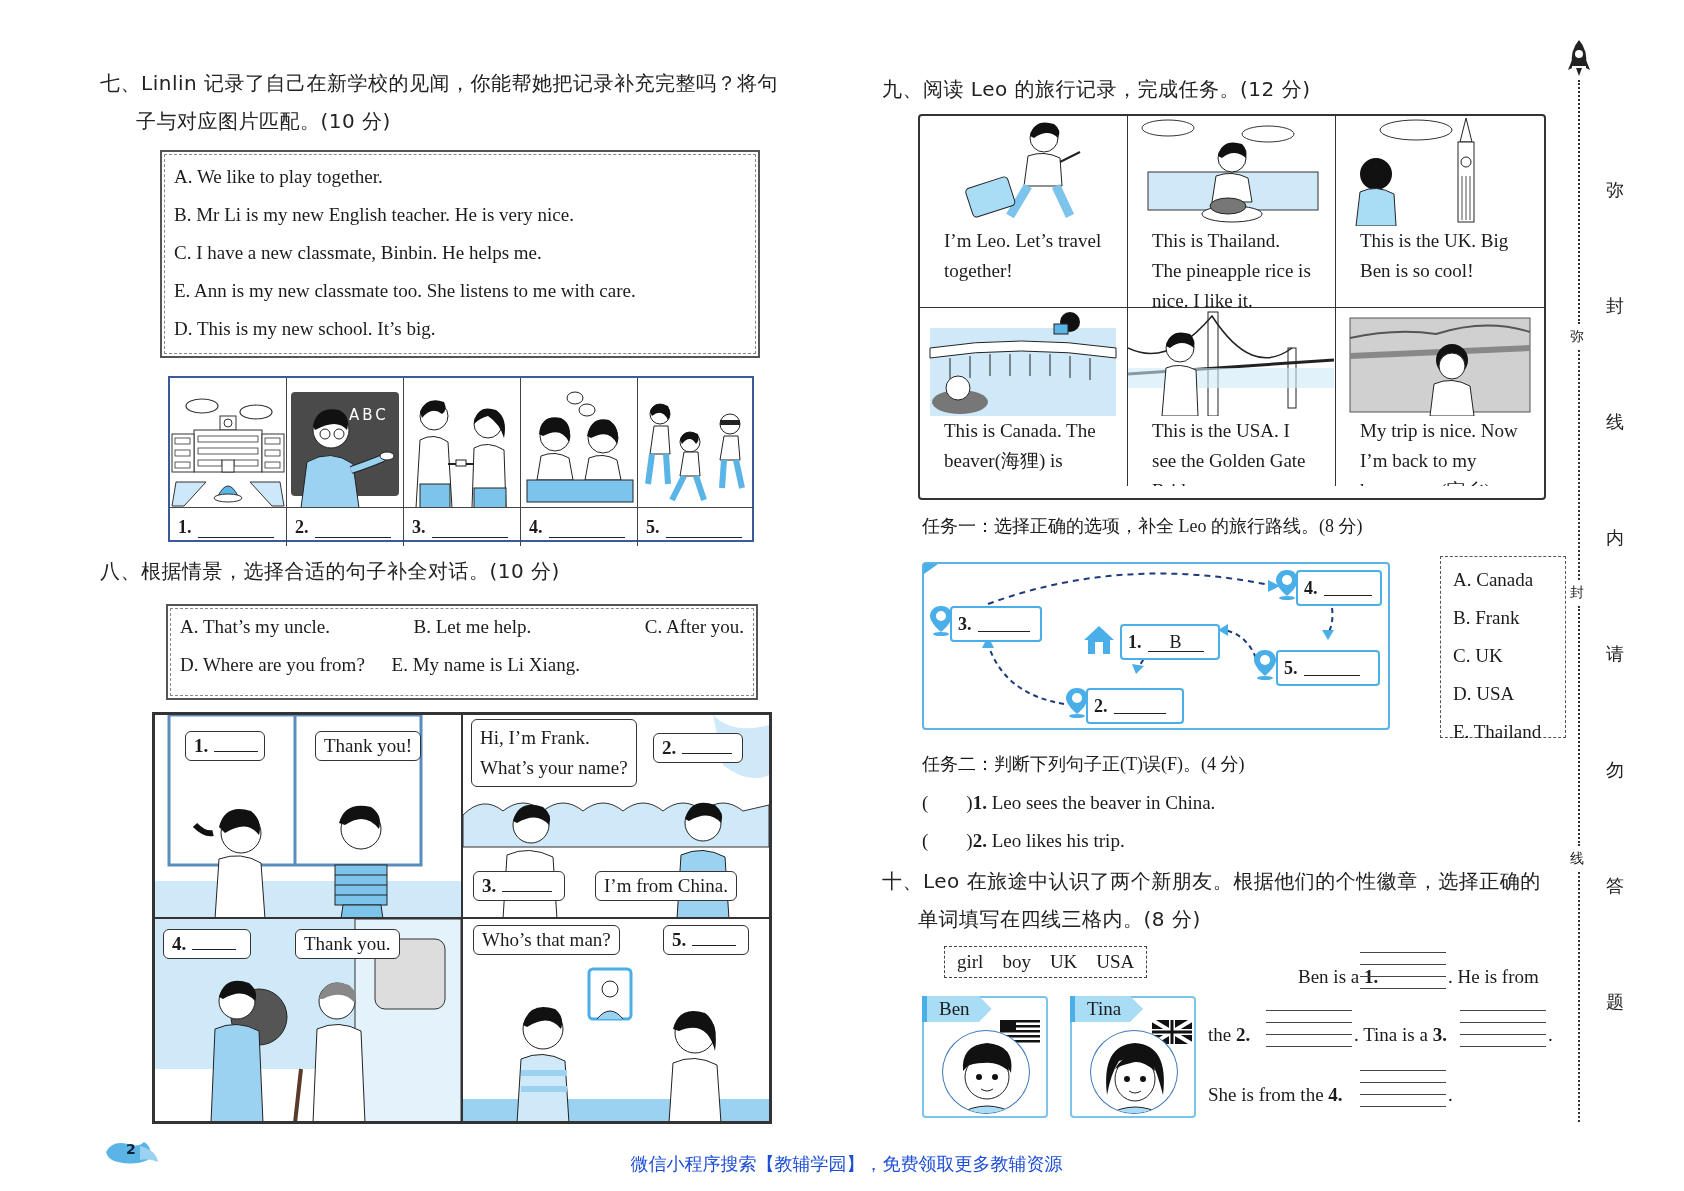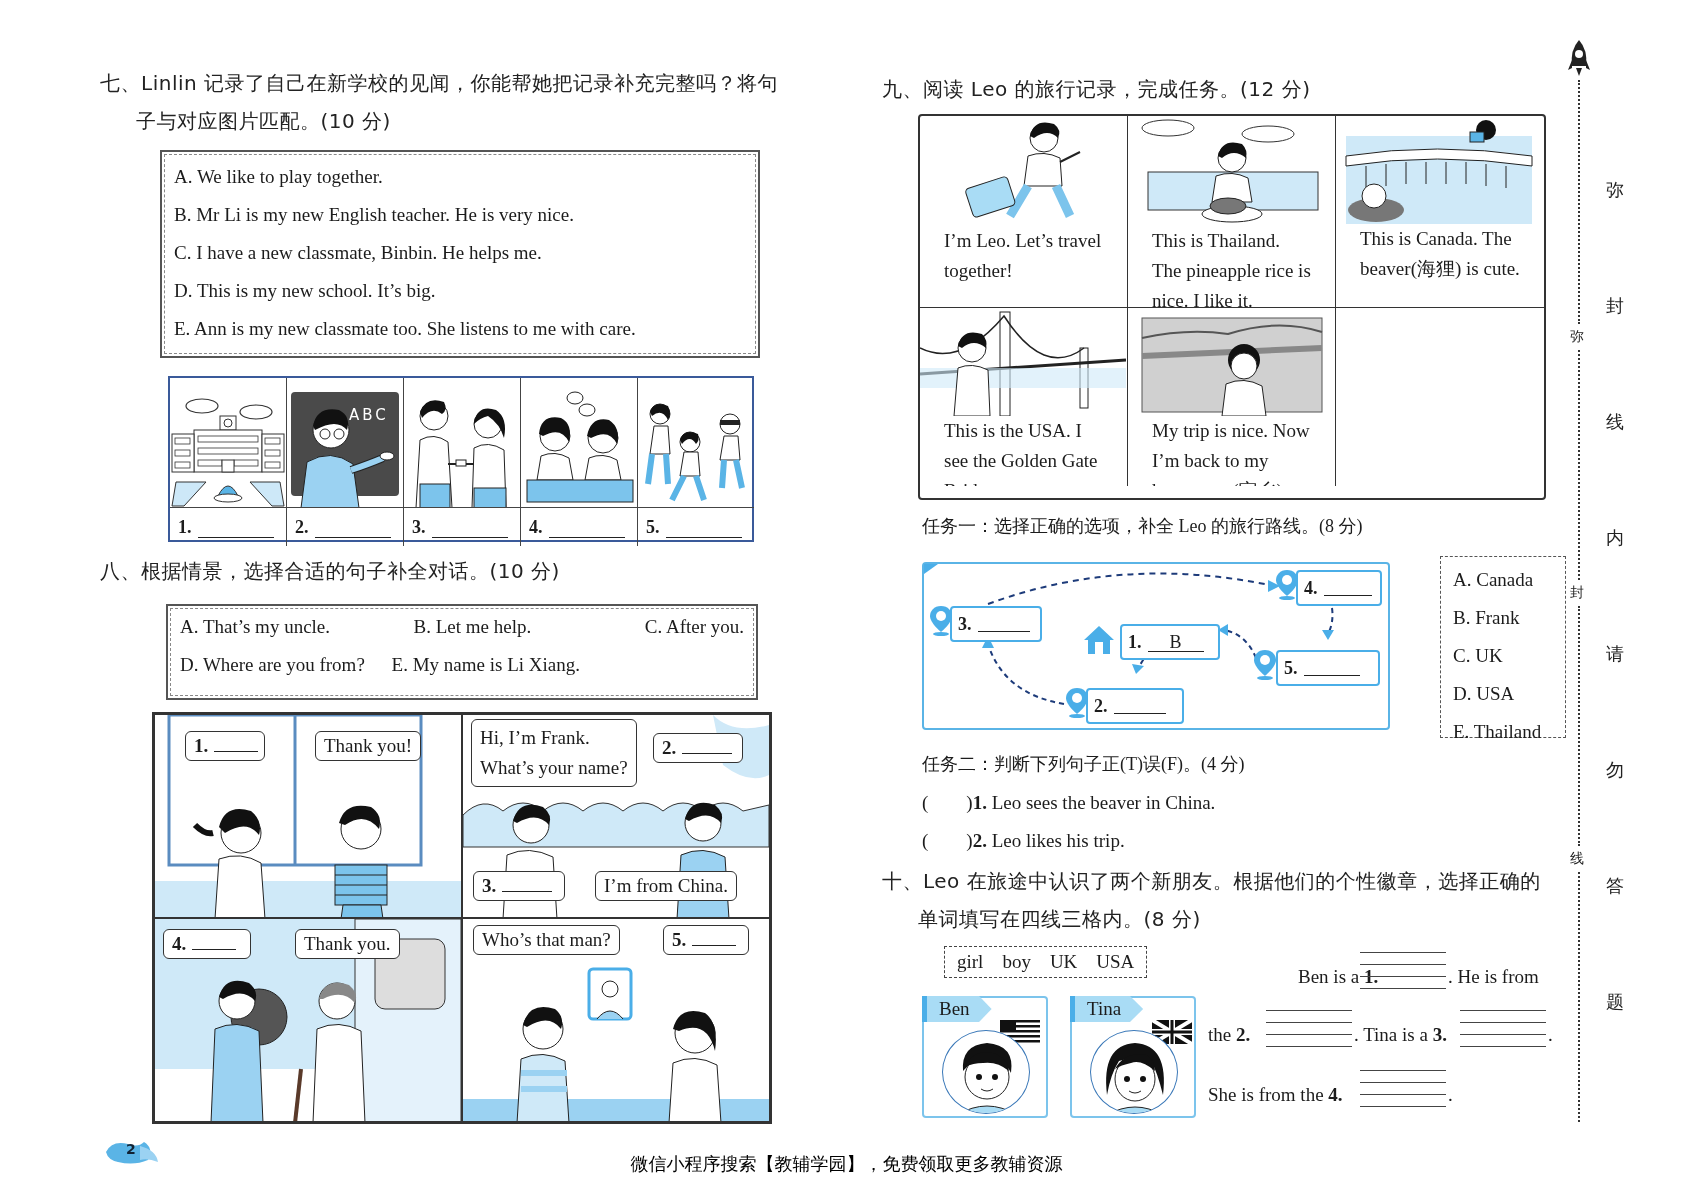--- a/index.html
+++ b/index.html
@@ -54,34 +54,34 @@
   
   .fl { position: absolute; width: 86px; }
   .fl i { display: block; border-top: 1.5px solid #444; margin-bottom: 11px; }
   .fill-text { position: absolute; font-family: "Liberation Serif", serif; font-size: 19px; white-space: nowrap; }
 
   
   .dotted-v { position: absolute; border-left: 2px dotted #333; }
   .strip-char { position: absolute; font-family: "DejaVu Sans", "Liberation Sans", sans-serif; font-size: 18px; color: #222; }
   .strip-char.small { font-size: 14px; }
 
-  .footer { position: absolute; left: 0; width: 1684px; top: 1152px; text-align: center; font-family: "DejaVu Sans", "Liberation Sans", sans-serif; font-size: 18px; color: #000000; padding-left: 9px; }
+  .footer { position: absolute; left: 0; width: 1684px; top: 1152px; text-align: center; font-family: "DejaVu Sans", "Liberation Sans", sans-serif; font-size: 18px; color: #1d4ed8; padding-left: 9px; }
 </style>
 </head>
 <body>
 
 <div class="abs sec-title" style="left:100px; top:64px;">七、Linlin 记录了自己在新学校的见闻，你能帮她把记录补充完整吗？将句</div>
 <div class="abs sec-title" style="left:136px; top:102px;">子与对应图片匹配。(10 分)</div>
 
 <div class="abs wavy-box" style="left:160px; top:150px; width:600px; height:208px;">
   <div class="line">A. We like to play together.</div>
   <div class="line">B. Mr Li is my new English teacher. He is very nice.</div>
   <div class="line">C. I have a new classmate, Binbin. He helps me.</div>
+  <div class="line">E. Ann is my new classmate too. She listens to me with care.</div>
   <div class="line">D. This is my new school. It’s big.</div>
-  <div class="line">E. Ann is my new classmate too. She listens to me with care.</div>
 </div>
 
 <div class="abs pic-strip" style="left:168px; top:376px; width:586px; height:166px;">
 
   <div class="pic-cell">
     <div class="pic-img">
       <svg width="116" height="124" viewBox="0 0 116 124">
         <ellipse cx="32" cy="22" rx="16" ry="7" fill="none" stroke="#333" stroke-width="1.2"></ellipse>
         <ellipse cx="86" cy="28" rx="16" ry="7" fill="none" stroke="#333" stroke-width="1.2"></ellipse>
         <rect x="50" y="32" width="16" height="14" fill="#fff" stroke="#333"></rect>
@@ -328,20 +328,38 @@
         <circle cx="104" cy="42" r="14" fill="#fff" stroke="#222"></circle>
         <path d="M90 40 Q94 22 114 28 Q120 34 118 42 Q106 32 94 42 Z" fill="#111"></path>
         <path d="M84 86 L88 60 Q104 54 120 62 L124 86 Z" fill="#fff" stroke="#222"></path>
         <ellipse cx="104" cy="98" rx="30" ry="8" fill="#fff" stroke="#222"></ellipse>
         <ellipse cx="100" cy="90" rx="18" ry="8" fill="#777" stroke="#222"></ellipse>
       </svg>
     </div>
     <div class="ttext">This is Thailand. The pineapple rice is nice. I like it.</div>
   </div>
   <div class="tcell">
+    <div class="timg" style="height:110px;">
+      <svg width="206" height="110" viewBox="0 0 206 110">
+        <ellipse cx="80" cy="14" rx="36" ry="10" fill="none" stroke="#333"></ellipse>
+        <path d="M130 2 L136 26 L124 26 Z" fill="#fff" stroke="#222"></path>
+        <rect x="122" y="26" width="16" height="80" fill="#fff" stroke="#222"></rect>
+        <circle cx="130" cy="46" r="5" fill="none" stroke="#222"></circle>
+        <g stroke="#222" stroke-width="0.8">
+            <line x1="126" y1="60" x2="126" y2="104"></line>
+            <line x1="130" y1="60" x2="130" y2="104"></line>
+            <line x1="134" y1="60" x2="134" y2="104"></line>
+          </g>
+        <circle cx="40" cy="58" r="16" fill="#111"></circle>
+        <path d="M20 110 L24 76 Q40 68 58 78 L60 110 Z" fill="#a9dcf5" stroke="#222"></path>
+      </svg>
+    </div>
+    <div class="ttext">This is the UK. Big Ben is so cool!</div>
+  </div>
+  <div class="tcell">
     <div class="timg" style="height:108px;">
       <svg width="206" height="108" viewBox="0 0 206 108">
         <rect x="10" y="20" width="186" height="88" fill="#cfe9f8"></rect>
         <path d="M10 40 Q100 26 196 40 L196 50 Q100 36 10 50 Z" fill="#fff" stroke="#222"></path>
         <g stroke="#222">
             <line x1="30" y1="50" x2="30" y2="72"></line>
             <line x1="50" y1="48" x2="50" y2="70"></line>
             <line x1="70" y1="46" x2="70" y2="68"></line>
             <line x1="90" y1="46" x2="90" y2="68"></line>
             <line x1="110" y1="46" x2="110" y2="68"></line>

